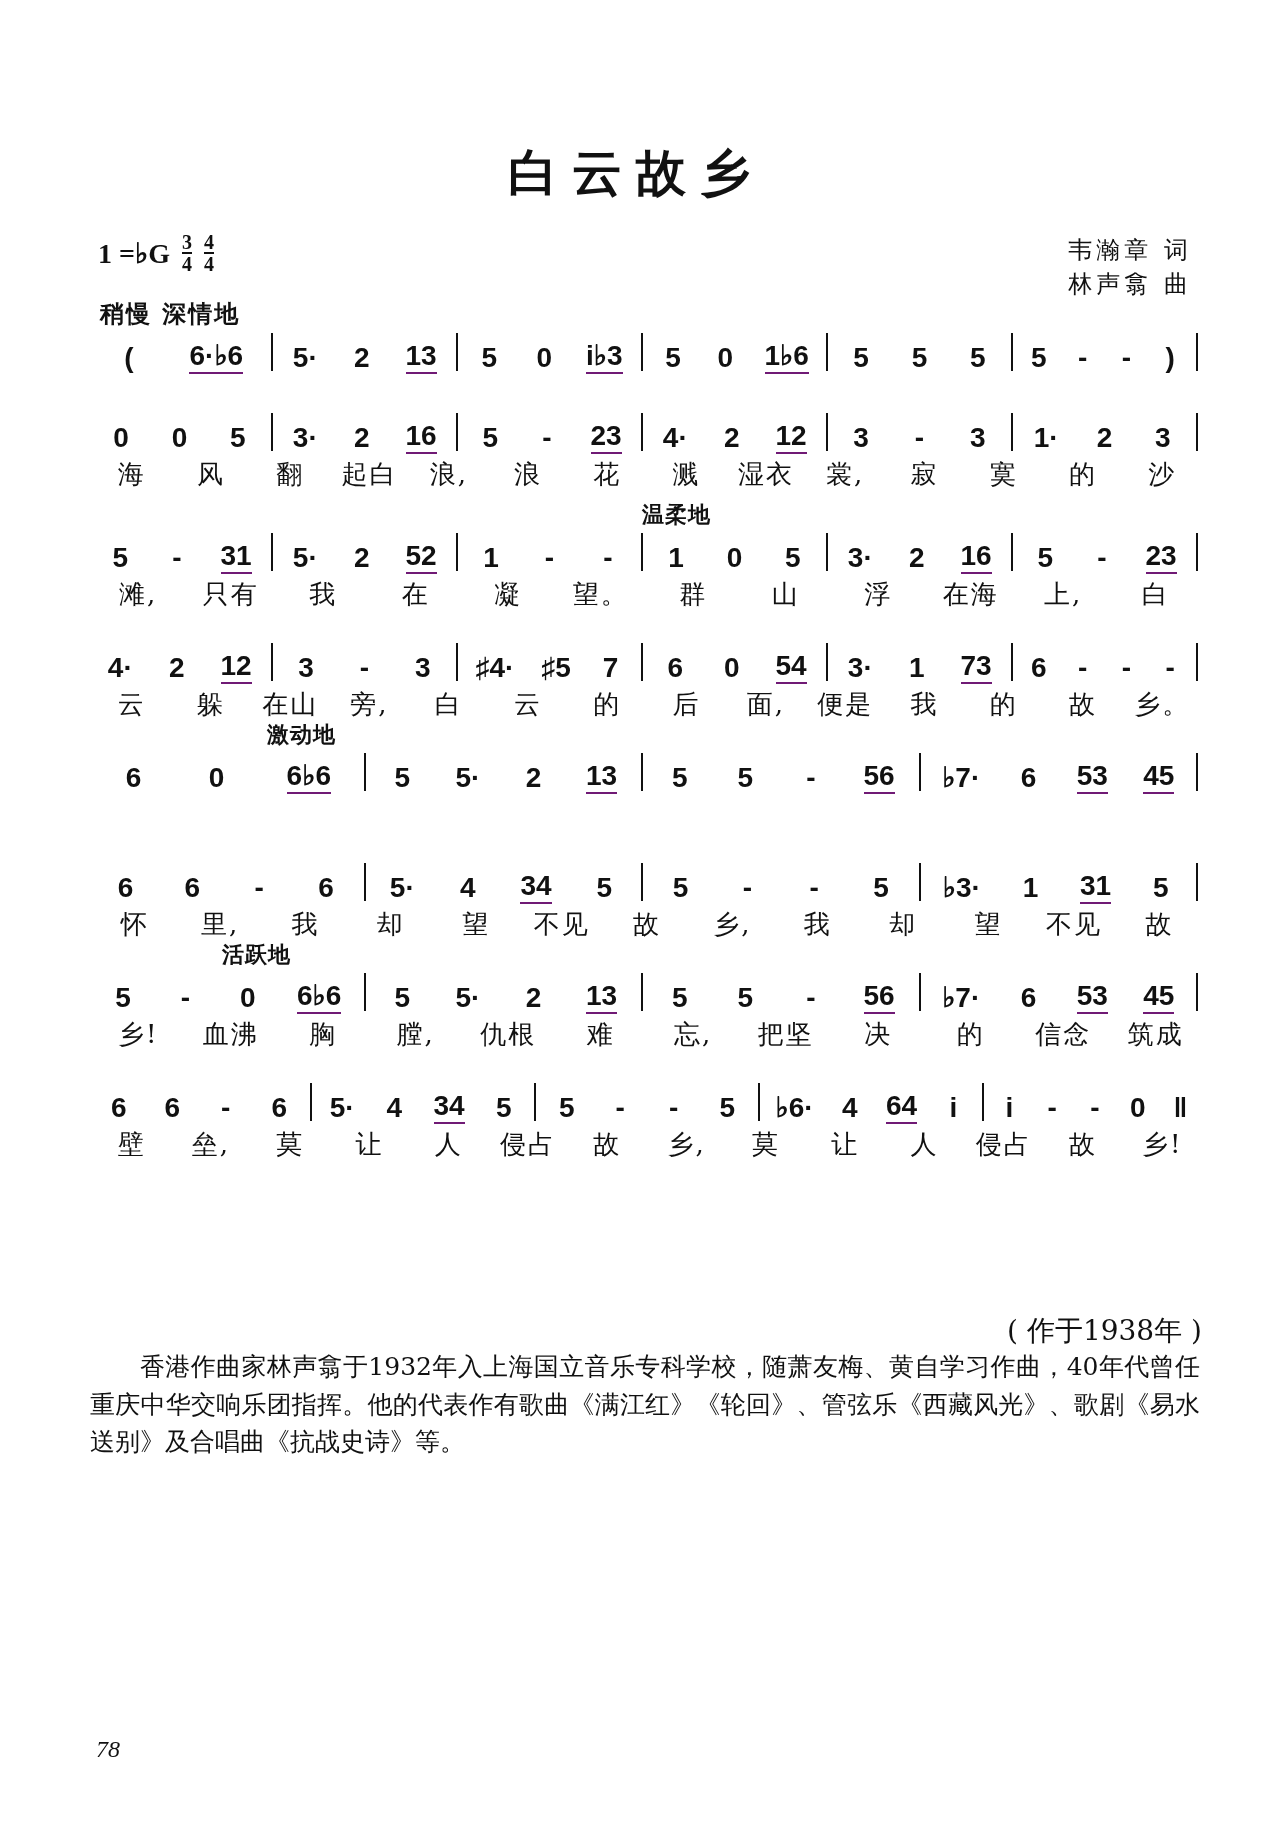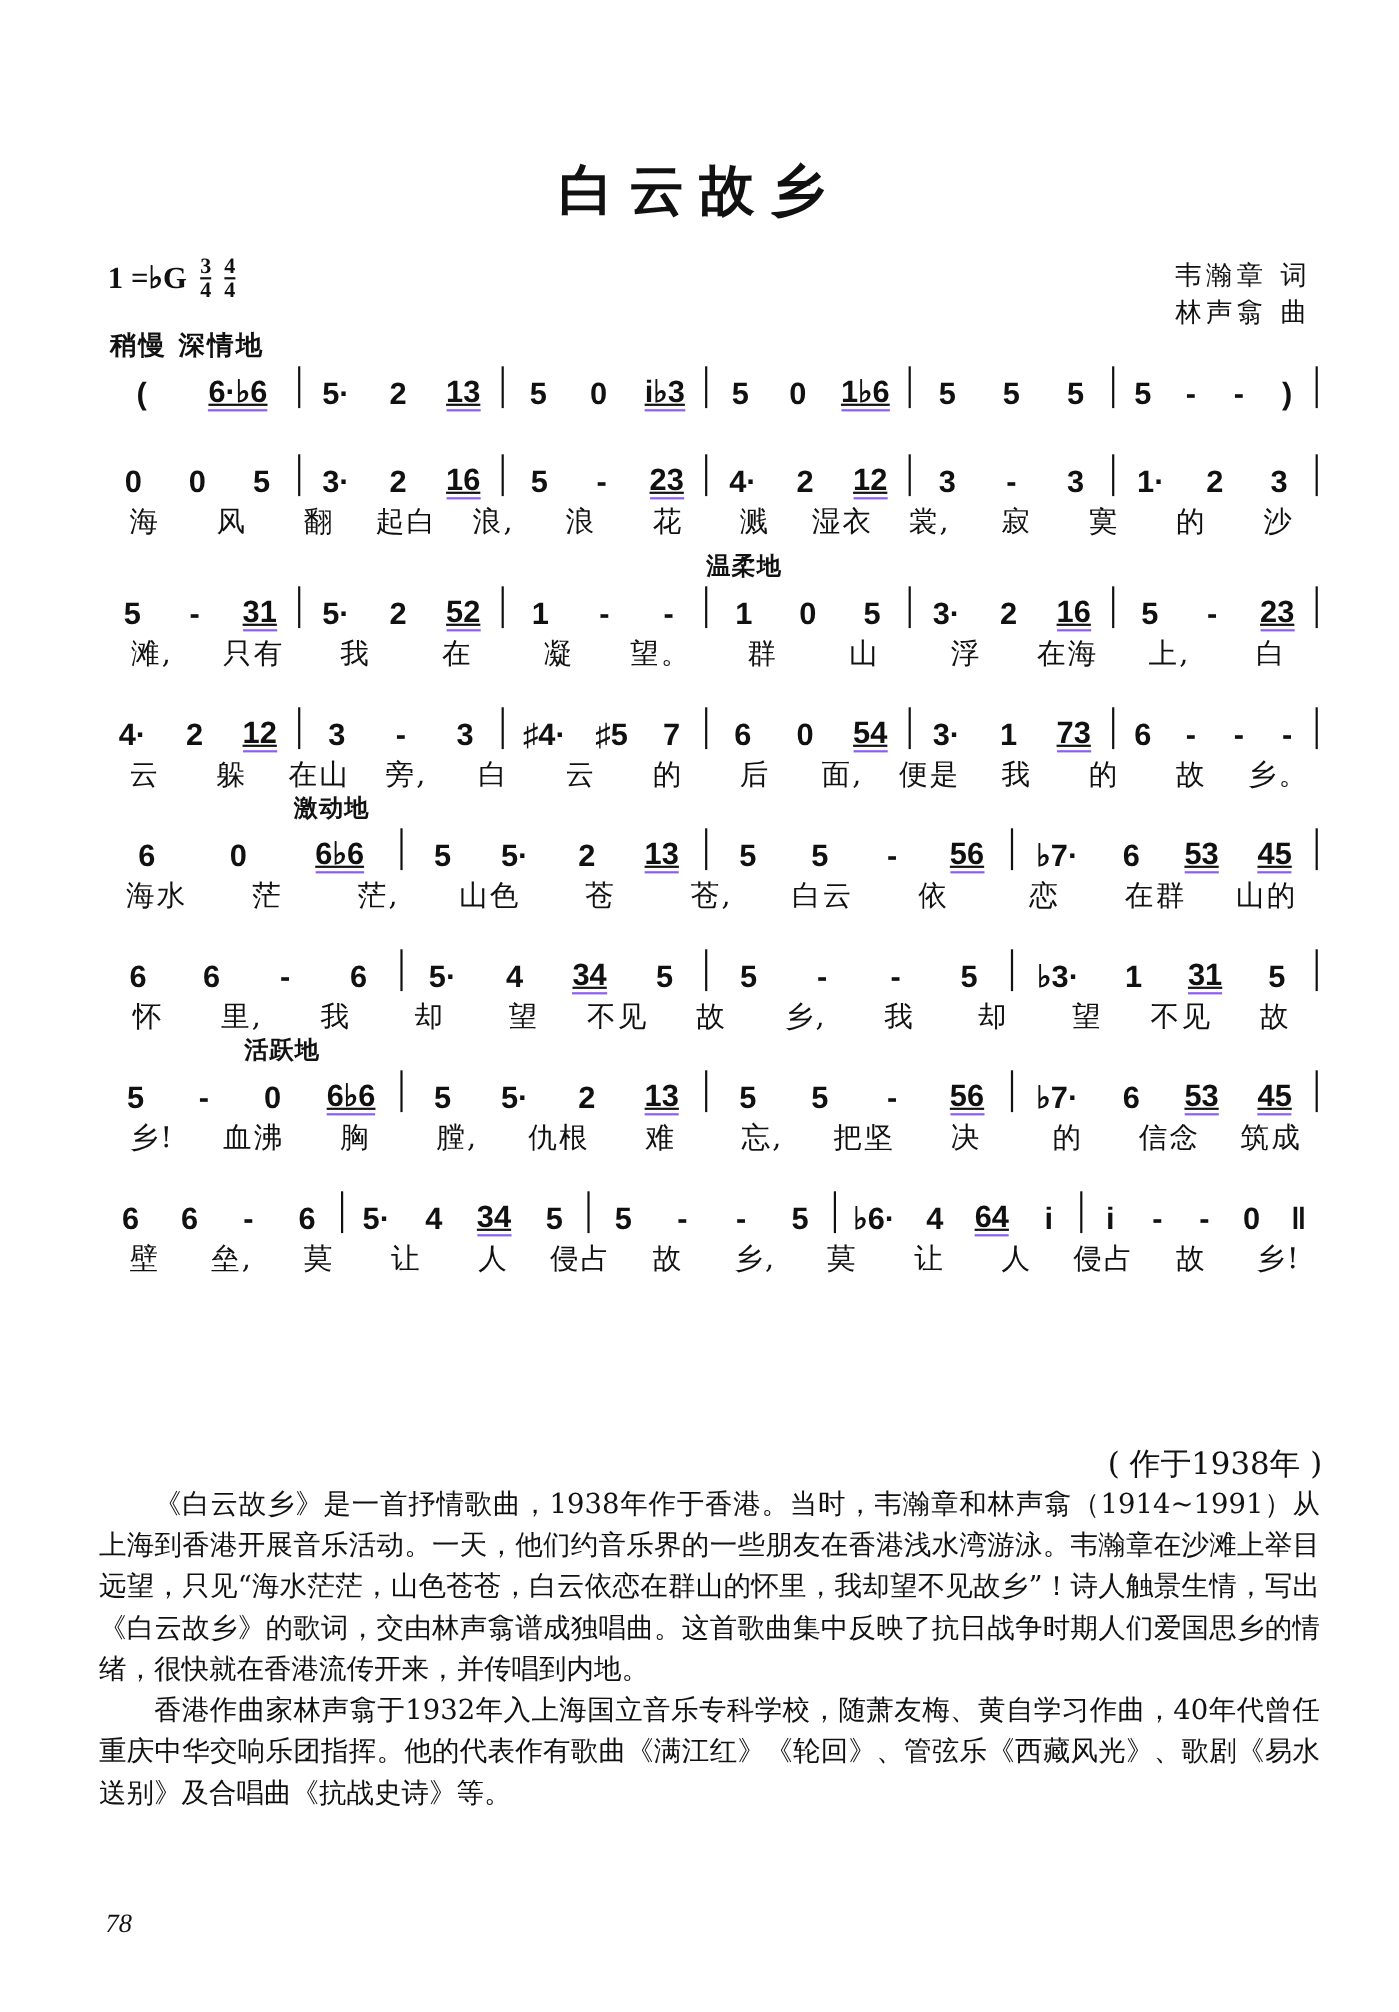--- a/index.html
+++ b/index.html
@@ -15,21 +15,21 @@
   .frac span:first-child { border-bottom: 2px solid #111; }
   .credits { position: absolute; right: 80px; top: 233px; text-align: left;
              font-family: "DejaVu Serif", serif; font-size: 24px; line-height: 34px; letter-spacing: 4px; }
   .tempo { position: absolute; left: 100px; top: 298px; font-size: 24px; font-weight: bold; letter-spacing: 2px; }
   .system { position: absolute; left: 92px; width: 1110px; }
   .notes { display: flex; align-items: flex-end; height: 44px; font-size: 28px; font-weight: bold;
            font-family: "Liberation Sans", sans-serif; }
   .measure { flex: 1; display: flex; justify-content: space-around; align-items: flex-end; position: relative; }
   .bar { width: 2px; background: #111; height: 38px; margin: 0 4px; align-self: center; }
   .note { position: relative; text-align: center; min-width: 26px; }
-  .note.u { border-bottom: 2px solid #8b5cf6; text-decoration: underline; }
+  .note.u { border-bottom: 2px solid #701a75; }
   .lyrics { display: flex; font-family: "DejaVu Serif", "Liberation Serif", serif; font-size: 26px;
             height: 40px; align-items: center; letter-spacing: 2px; }
   .lyrics span { flex: 1; text-align: center; }
   .expr { position: absolute; font-size: 22px; font-weight: bold; letter-spacing: 1px; }
   .date { position: absolute; right: 70px; top: 1312px; font-family: "DejaVu Serif", serif; font-size: 28px; }
   .prose { position: absolute; left: 90px; top: 1348px; width: 1110px;
            font-family: "DejaVu Serif", "Liberation Serif", serif; font-size: 25px; line-height: 37.5px;
            text-align: justify; }
   .prose p { margin: 0; text-indent: 2em; }
   .pagenum { position: absolute; left: 96px; top: 1736px; font-family: "Liberation Serif", serif;
@@ -292,33 +292,20 @@
         </div>
         <div class="bar"></div>
         <div class="measure">
           <span class="note">♭7·</span>
           <span class="note">6</span>
           <span class="note u">53</span>
           <span class="note u">45</span>
         </div>
         <div class="bar"></div>
       </div>
-      <div class="lyrics">
-        <span>海水</span>
-        <span>茫</span>
-        <span>茫,</span>
-        <span>山色</span>
-        <span>苍</span>
-        <span>苍,</span>
-        <span>白云</span>
-        <span>依</span>
-        <span>恋</span>
-        <span>在群</span>
-        <span>山的</span>
-      </div>
     </div>
     <div class="system" style="top: 860px;">
       <div class="notes">
         <div class="measure">
           <span class="note">6</span>
           <span class="note">6</span>
           <span class="note">-</span>
           <span class="note">6</span>
         </div>
         <div class="bar"></div>
@@ -460,17 +447,16 @@
         <span>侵占</span>
         <span>故</span>
         <span>乡!</span>
       </div>
     </div>
   </div>
 
 <div class="date">( 作于1938年 )</div>
 
 <div class="prose">
-  <p>《白云故乡》是一首抒情歌曲，1938年作于香港。当时，韦瀚章和林声翕（1914~1991）从上海到香港开展音乐活动。一天，他们约音乐界的一些朋友在香港浅水湾游泳。韦瀚章在沙滩上举目远望，只见“海水茫茫，山色苍苍，白云依恋在群山的怀里，我却望不见故乡”！诗人触景生情，写出《白云故乡》的歌词，交由林声翕谱成独唱曲。这首歌曲集中反映了抗日战争时期人们爱国思乡的情绪，很快就在香港流传开来，并传唱到内地。</p>
   <p>香港作曲家林声翕于1932年入上海国立音乐专科学校，随萧友梅、黄自学习作曲，40年代曾任重庆中华交响乐团指挥。他的代表作有歌曲《满江红》《轮回》、管弦乐《西藏风光》、歌剧《易水送别》及合唱曲《抗战史诗》等。</p>
 </div>
 
 <div class="pagenum">78</div>
 
 </body></html>

